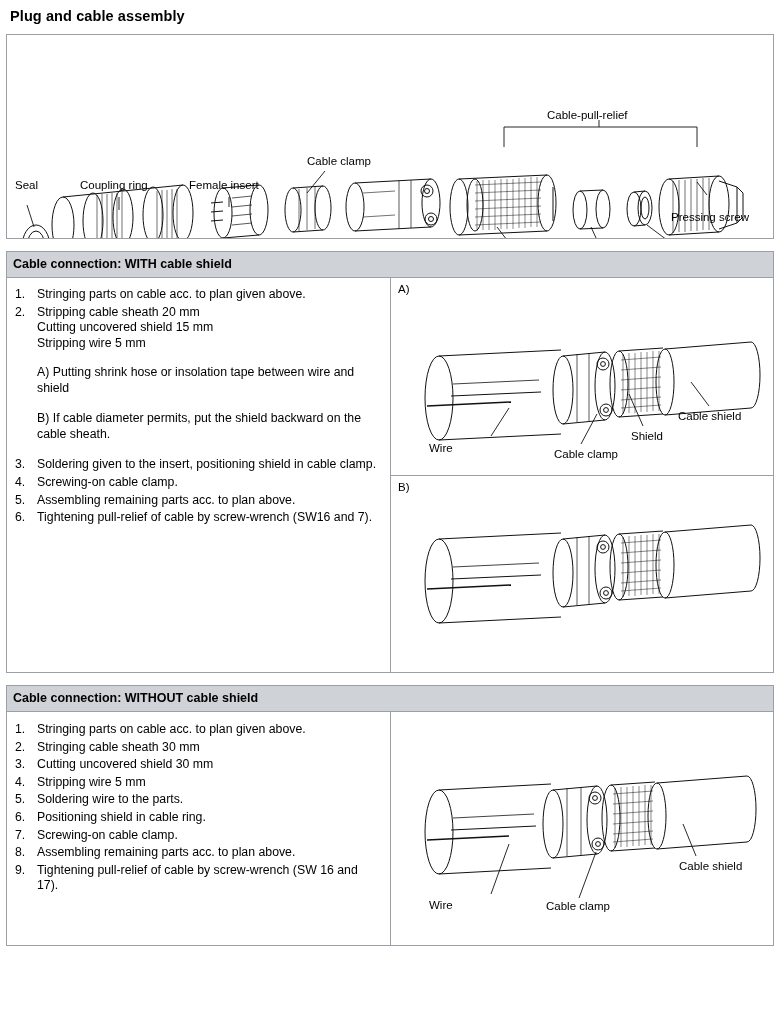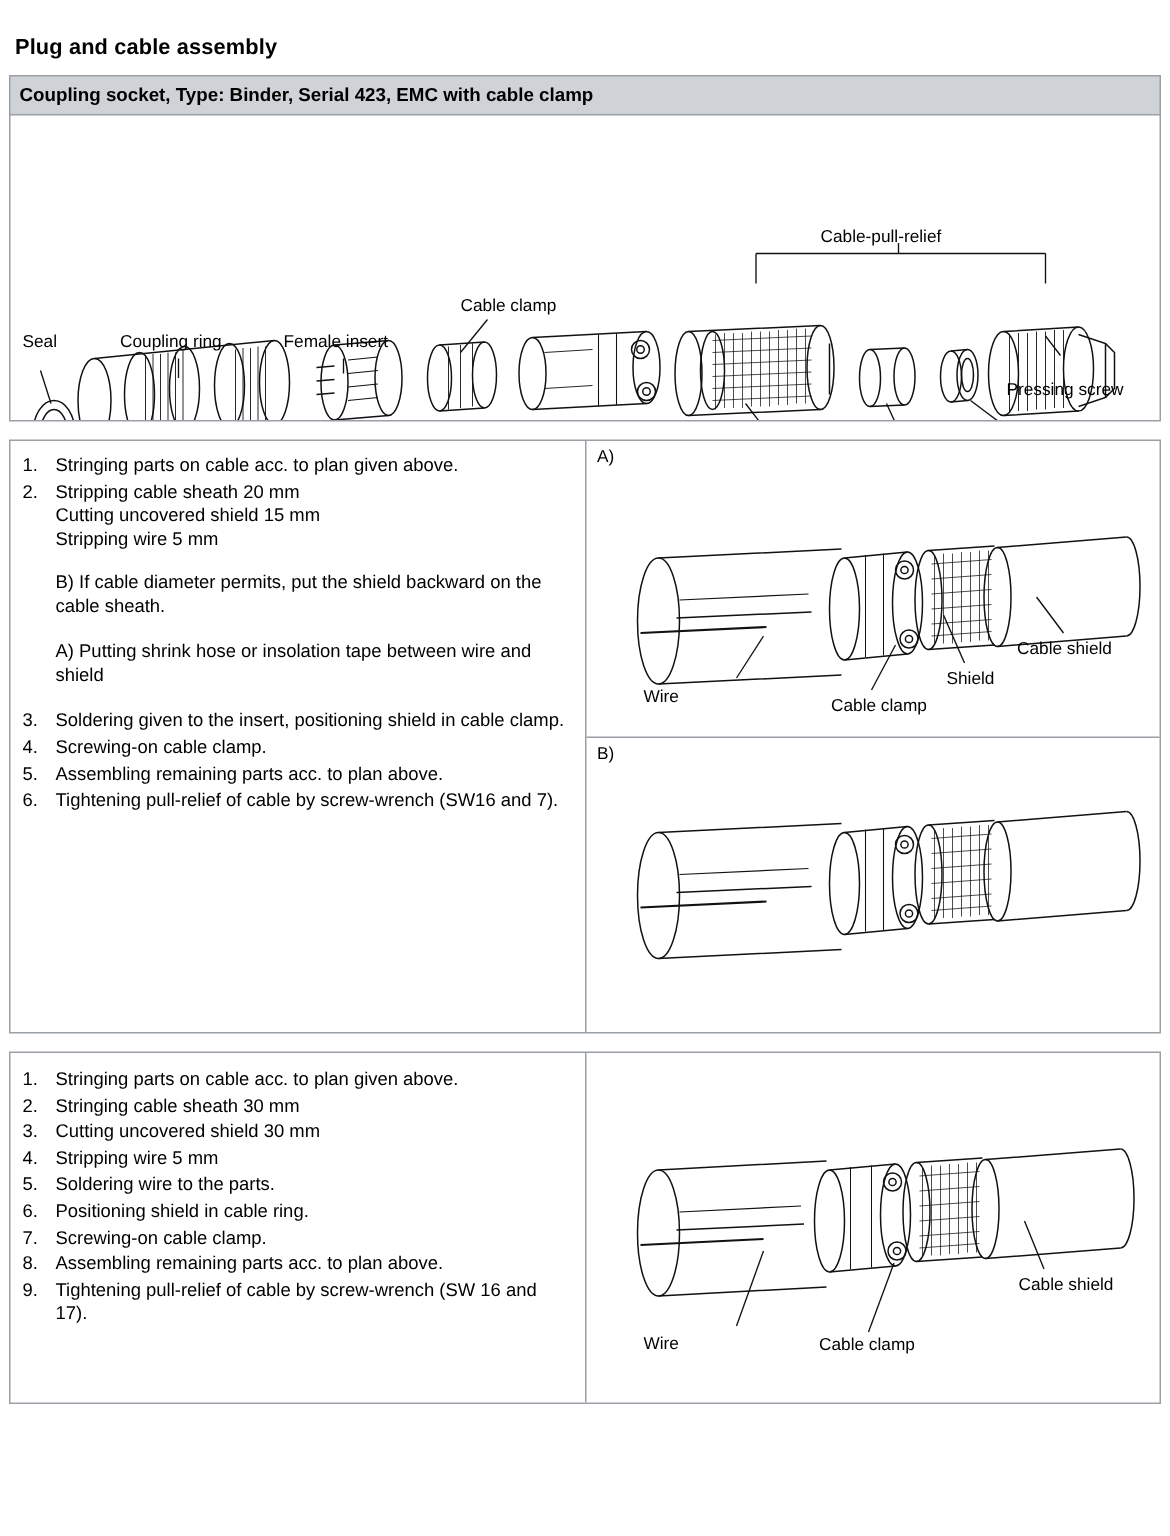--- a/index.html
+++ b/index.html
@@ -3,21 +3,21 @@
 <meta charset="utf-8">
 <style>
   * { box-sizing: border-box; }
   html, body {
     margin: 0; padding: 0;
     width: 780px; height: 1024px;
     background: #ffffff;
     font-family: "Liberation Sans", sans-serif;
     color: #000000;
   }
-  .page { position: relative; width: 780px; height: 840px; padding: 16px 6px; }
+  .page { position: relative; width: 780px; height: 840px; padding: 0 6px; }
 
   .doc-title {
     font-size: 14.5px;
     font-weight: bold;
     padding: 8px 4px 10px 4px;
     letter-spacing: 0.1px;
   }
 
   .section-header {
     background: #cfd2d6;
@@ -93,21 +93,20 @@
   svg { display: block; }
   .lbl { font-family: "Liberation Sans", sans-serif; font-size: 11.5px; fill: #000; }
 </style>
 </head>
 <body>
 
 <div class="page">
 
   <div class="doc-title">Plug and cable assembly</div>
 
-  <div class="section-header">Coupling socket, Type: Binder, Serial 423, EMC with cable clamp</div>
   <div class="panel panel-figure">
     <svg width="768" height="203" viewBox="0 0 768 203">
       <g fill="none" stroke="#111" stroke-width="1">
 
         <ellipse cx="30" cy="215" rx="0" ry="0"></ellipse>
         <ellipse cx="29" cy="212" rx="14" ry="22"></ellipse>
         <ellipse cx="29" cy="212" rx="9" ry="16"></ellipse>
 
         <ellipse cx="56" cy="190" rx="11" ry="28"></ellipse>
         <path d="M56 162 L176 150 M56 218 L176 206"></path>
@@ -194,36 +193,37 @@
         <text x="664" y="186">Pressing screw</text>
         <text x="483" y="218">Sleeve</text>
         <text x="576" y="218">Seal</text>
         <text x="622" y="218">Thrust collar</text>
       </g>
     </svg>
   </div>
 
   <div class="spacer-12"></div>
 
+  <div class="section-header">Cable connection: WITH cable shield</div>
   <div class="panel split">
     <div class="split-left">
       <ol class="steps">
         <li>
           <span class="num">1.</span>
           <span class="txt">Stringing parts on cable acc. to plan given above.</span>
         </li>
         <li>
           <span class="num">2.</span>
           <span class="txt">Stripping cable sheath 20 mm
 Cutting uncovered shield 15 mm
 Stripping wire 5 mm</span>
         </li>
       </ol>
+      <div class="note">A) Putting shrink hose or insolation tape between wire and shield</div>
       <div class="note">B) If cable diameter permits, put the shield backward on the cable sheath.</div>
-      <div class="note">A) Putting shrink hose or insolation tape between wire and shield</div>
       <ol class="steps">
         <li>
           <span class="num">3.</span>
           <span class="txt">Soldering given to the insert, positioning shield in cable clamp.</span>
         </li>
         <li>
           <span class="num">4.</span>
           <span class="txt">Screwing-on cable clamp.</span>
         </li>
         <li>
@@ -312,20 +312,21 @@
             <path d="M274 56 L360 49 M274 122 L360 115"></path>
             <path d="M360 49 A 9 33 0 0 1 360 115"></path>
           </g>
         </svg>
       </div>
     </div>
   </div>
 
   <div class="spacer-12"></div>
 
+  <div class="section-header">Cable connection: WITHOUT cable shield</div>
   <div class="panel split">
     <div class="split-left" style="padding-top:10px">
       <ol class="steps">
         <li>
           <span class="num">1.</span>
           <span class="txt">Stringing parts on cable acc. to plan given above.</span>
         </li>
         <li>
           <span class="num">2.</span>
           <span class="txt">Stringing cable sheath 30 mm</span>

